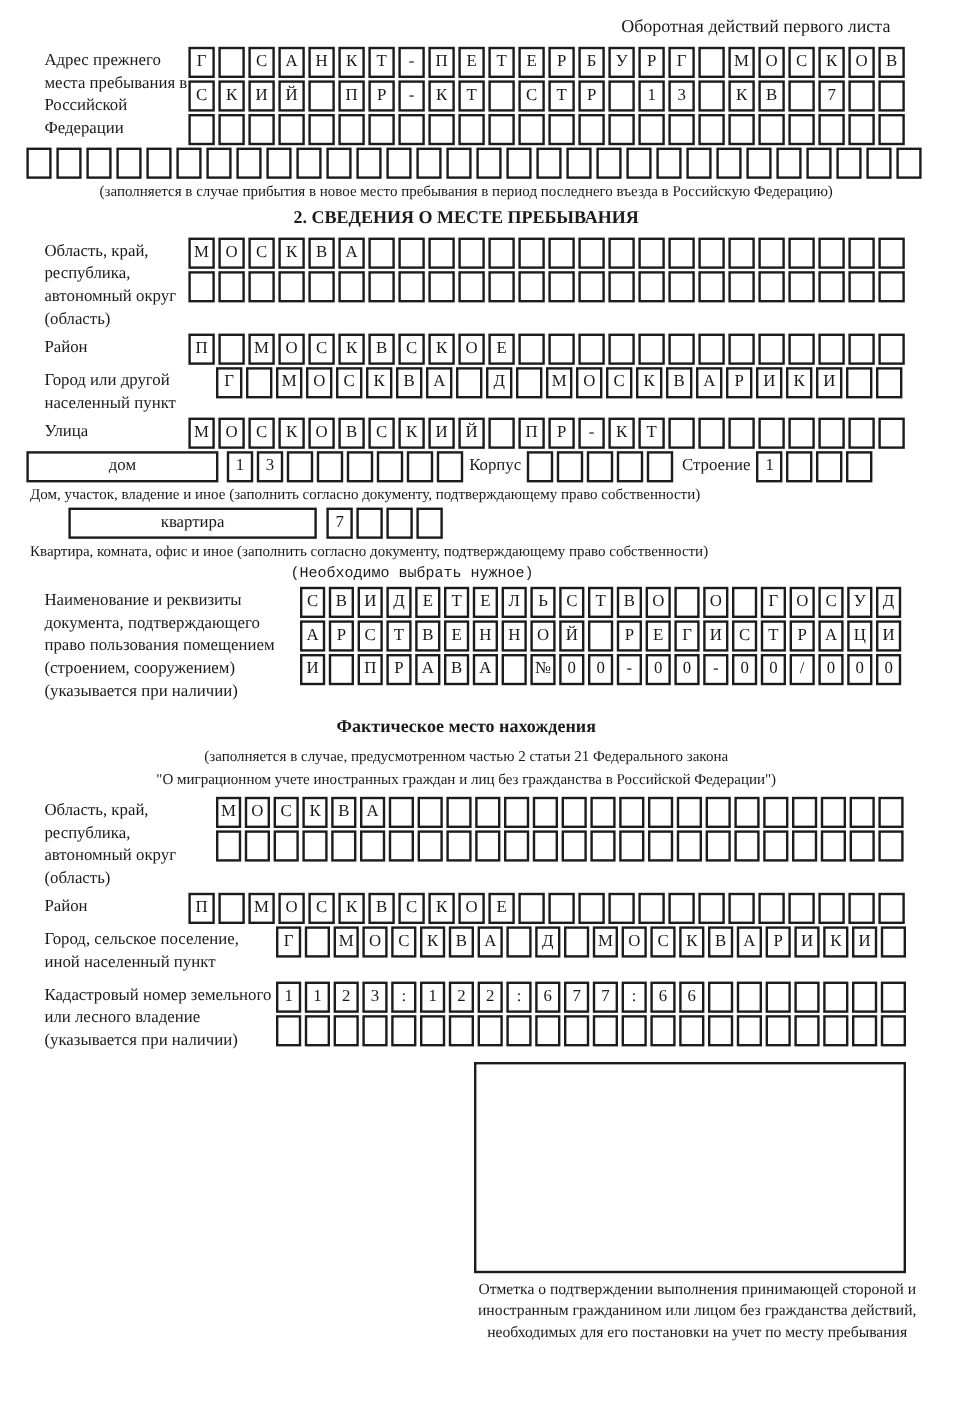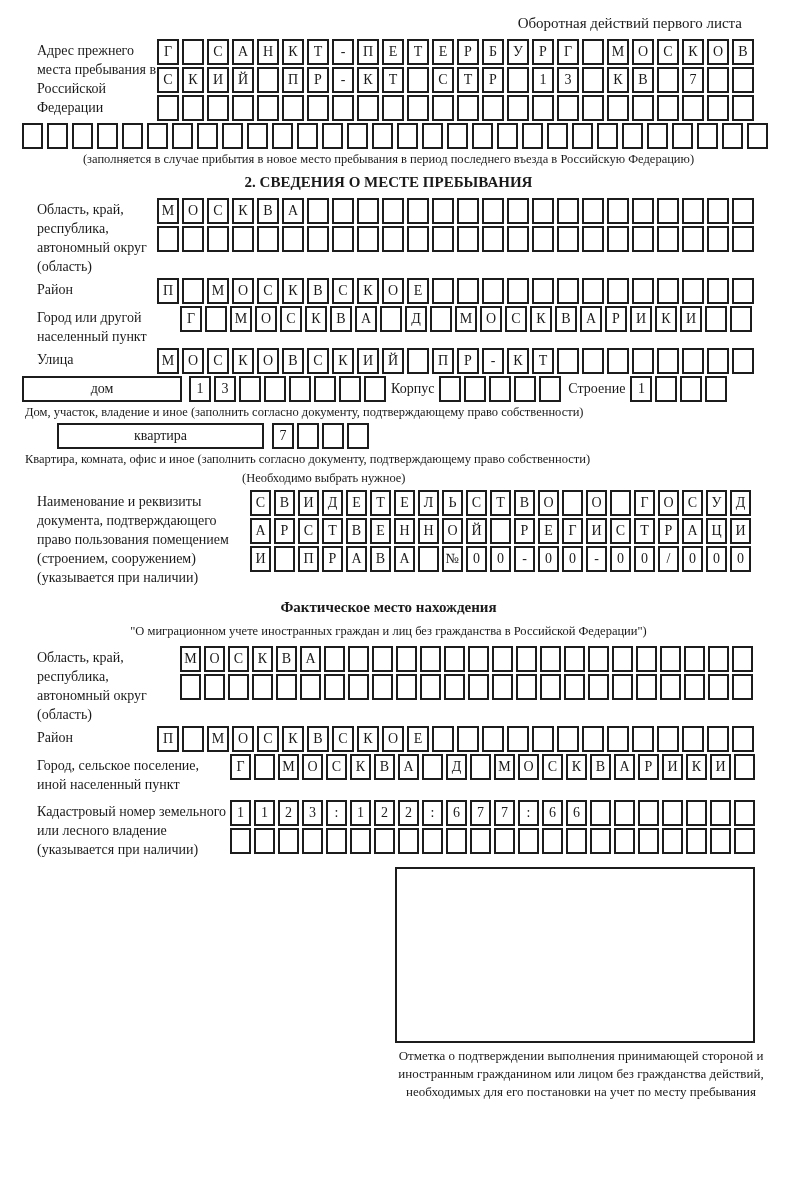--- a/index.html
+++ b/index.html
@@ -34,21 +34,21 @@
               text-align:center;font-size:14px;line-height:22px;flex-shrink:0;}
   .house-box{width:160px;margin-right:7px;}
   .apt-box{width:207px;margin-right:8px;}
   .inline-lbl{font-size:14px;line-height:26px;flex-shrink:0;}
 
   .chk-row{display:flex;align-items:center;margin-left:15px;margin-top:6px;}
   .chk-label{font-size:14px;width:132px;flex-shrink:0;}
   .checkcell{width:20px;height:22px;border:2px solid #1c1c1c;text-align:center;
              font-size:14px;line-height:22px;flex-shrink:0;}
   .opt-lbl{font-size:14px;}
-  .chk-note{font-size:12.5px;margin-left:220px;margin-top:3px;margin-bottom:4px;}
+  .chk-note{font-size:12.5px;margin-left:220px;margin-top:3px;margin-bottom:4px;font-family:Liberation Mono, monospace;}
 
   .stamp-box{width:356px;height:172px;border:2px solid #1c1c1c;
              margin-left:373px;margin-top:8px;}
   .stamp-caption{width:386px;margin-left:366px;text-align:center;
                  font-size:13px;line-height:18px;margin-top:4px;}
   .mt6{margin-top:6px;}
   .mt10{margin-top:10px;}
 </style>
 </head>
 <body>
@@ -437,20 +437,21 @@
           <span class="cell">0</span>
           <span class="cell">/</span>
           <span class="cell">0</span>
           <span class="cell">0</span>
           <span class="cell">0</span>
         </div>
     </div>
   </div>
 
   <div class="sec-header mt10">Фактическое место нахождения</div>
+  <div class="caption centered">(заполняется в случае, предусмотренном частью 2 статьи 21 Федерального закона</div>
   <div class="caption centered" style="margin-top:0;">"О миграционном учете иностранных граждан и лиц без гражданства в Российской Федерации")</div>
 
   <div class="frow mt6">
     <div class="lbl w143">Область, край, республика, автономный округ (область)</div>
     <div class="grid-rows">
       <div class="cells sm">
           <span class="cell">М</span>
           <span class="cell">О</span>
           <span class="cell">С</span>
           <span class="cell">К</span>

